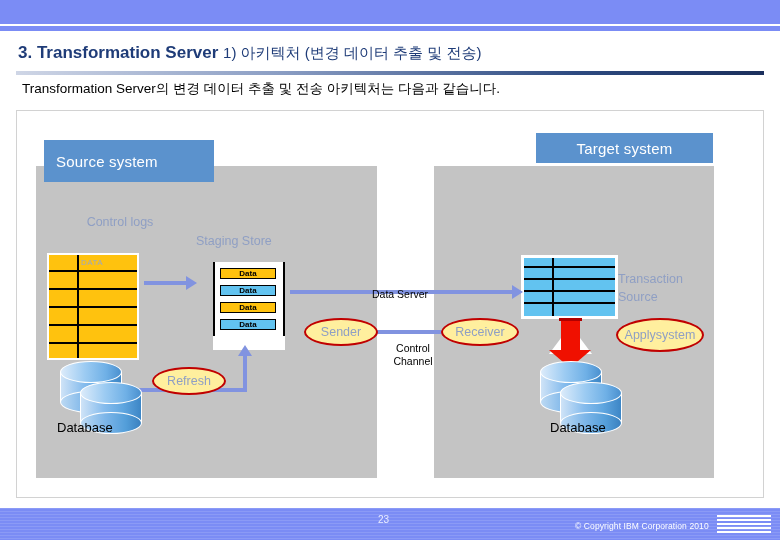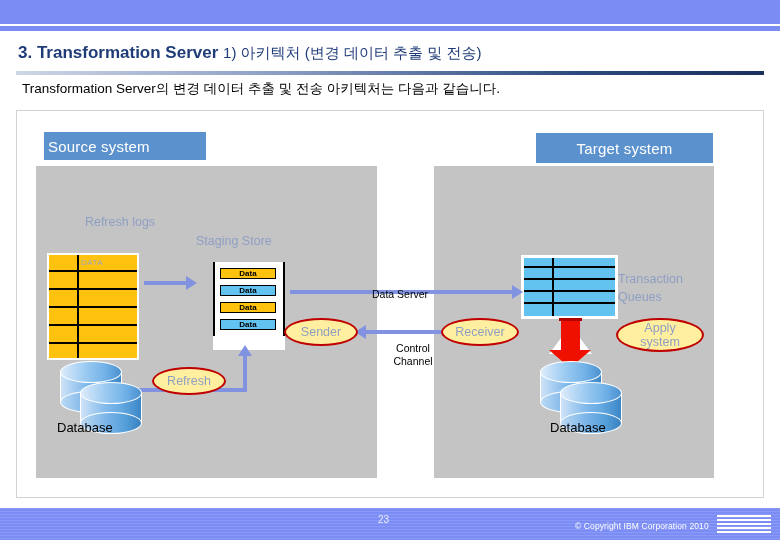--- a/index.html
+++ b/index.html
@@ -38,21 +38,21 @@
     position:absolute;left:16px;top:110px;width:748px;height:388px;
     border:1px solid #d2d2d2;background:#ffffff;box-sizing:border-box;
   }
 
   
   .syshdr{
     position:absolute;background:#5b92cd;color:#ffffff;
     font-size:15px;display:flex;align-items:center;justify-content:center;
     letter-spacing:.2px;
   }
-  #srcHdr{left:44px;top:132px;width:158px;height:28px;justify-content:flex-start;padding-left:4px;}
+  #srcHdr{left:44px;top:140px;width:158px;height:42px;justify-content:flex-start;padding-left:12px;}
   #tgtHdr{left:536px;top:133px;width:177px;height:30px;justify-content:center;}
 
   
   .panel{position:absolute;background:#c4c4c4;}
   #panelSrc{left:36px;top:166px;width:341px;height:312px;}
   #panelTgt{left:434px;top:166px;width:280px;height:312px;}
 
   
   .cap{position:absolute;color:#8f9fc4;font-size:12.5px;line-height:15px;}
   #capLogs{left:60px;top:215px;width:120px;text-align:center;}
@@ -91,23 +91,23 @@
   }
 
   
   .ell{
     position:absolute;background:#ffef9e;border:2.5px solid #c00000;border-radius:50%;
     color:#8f9fc4;font-size:12.5px;display:flex;align-items:center;justify-content:center;
     text-align:center;line-height:14px;box-sizing:border-box;
   }
   #ellScraper{left:129px;top:288px;width:75px;height:28px;}
   #ellRefresh{left:152px;top:367px;width:74px;height:28px;}
-  #ellSender{left:284px;top:318px;width:74px;height:28px;}
+  #ellSender{left:304px;top:318px;width:74px;height:28px;}
   #ellReceiver{left:441px;top:318px;width:78px;height:28px;}
-  #ellApply{left:616px;top:318px;width:88px;height:34px;flex-direction:column;}
+  #ellApply{left:616px;top:318px;width:88px;height:34px;}
 
   
   .bl{position:absolute;background:#8193e0;}
   .ahead{position:absolute;width:0;height:0;}
 
   
   #dcLine{left:290px;top:290px;width:224px;height:4px;}
   #dcHead{left:512px;top:285px;border-top:7px solid transparent;border-bottom:7px solid transparent;border-left:11px solid #8193e0;}
   #dcLabel{position:absolute;left:372px;top:288px;font-size:10.5px;color:#000;background:transparent;}
 
@@ -182,26 +182,26 @@
 
   <div class="frame"></div>
 
   <div class="panel" id="panelSrc"></div>
   <div class="panel" id="panelTgt"></div>
 
   <div class="syshdr" id="srcHdr">Source system</div>
   <div class="syshdr" id="tgtHdr">Target system</div>
 
   <div class="cap" id="capLogs">
-    <div>Refresh logs</div>
+    <div>Control logs</div>
   </div>
   <div class="cap" id="capStaging">Staging Store</div>
   <div class="cap" id="capTxq">
     <div>Transaction</div>
-    <div>Queues</div>
+    <div>Source</div>
   </div>
 
   <div id="logGrid">
     <div class="h" style="top:15px"></div>
     <div class="h" style="top:33px"></div>
     <div class="h" style="top:51px"></div>
     <div class="h" style="top:69px"></div>
     <div class="h" style="top:87px"></div>
     <div class="v"></div>
     <div class="lbl">DATA</div>

